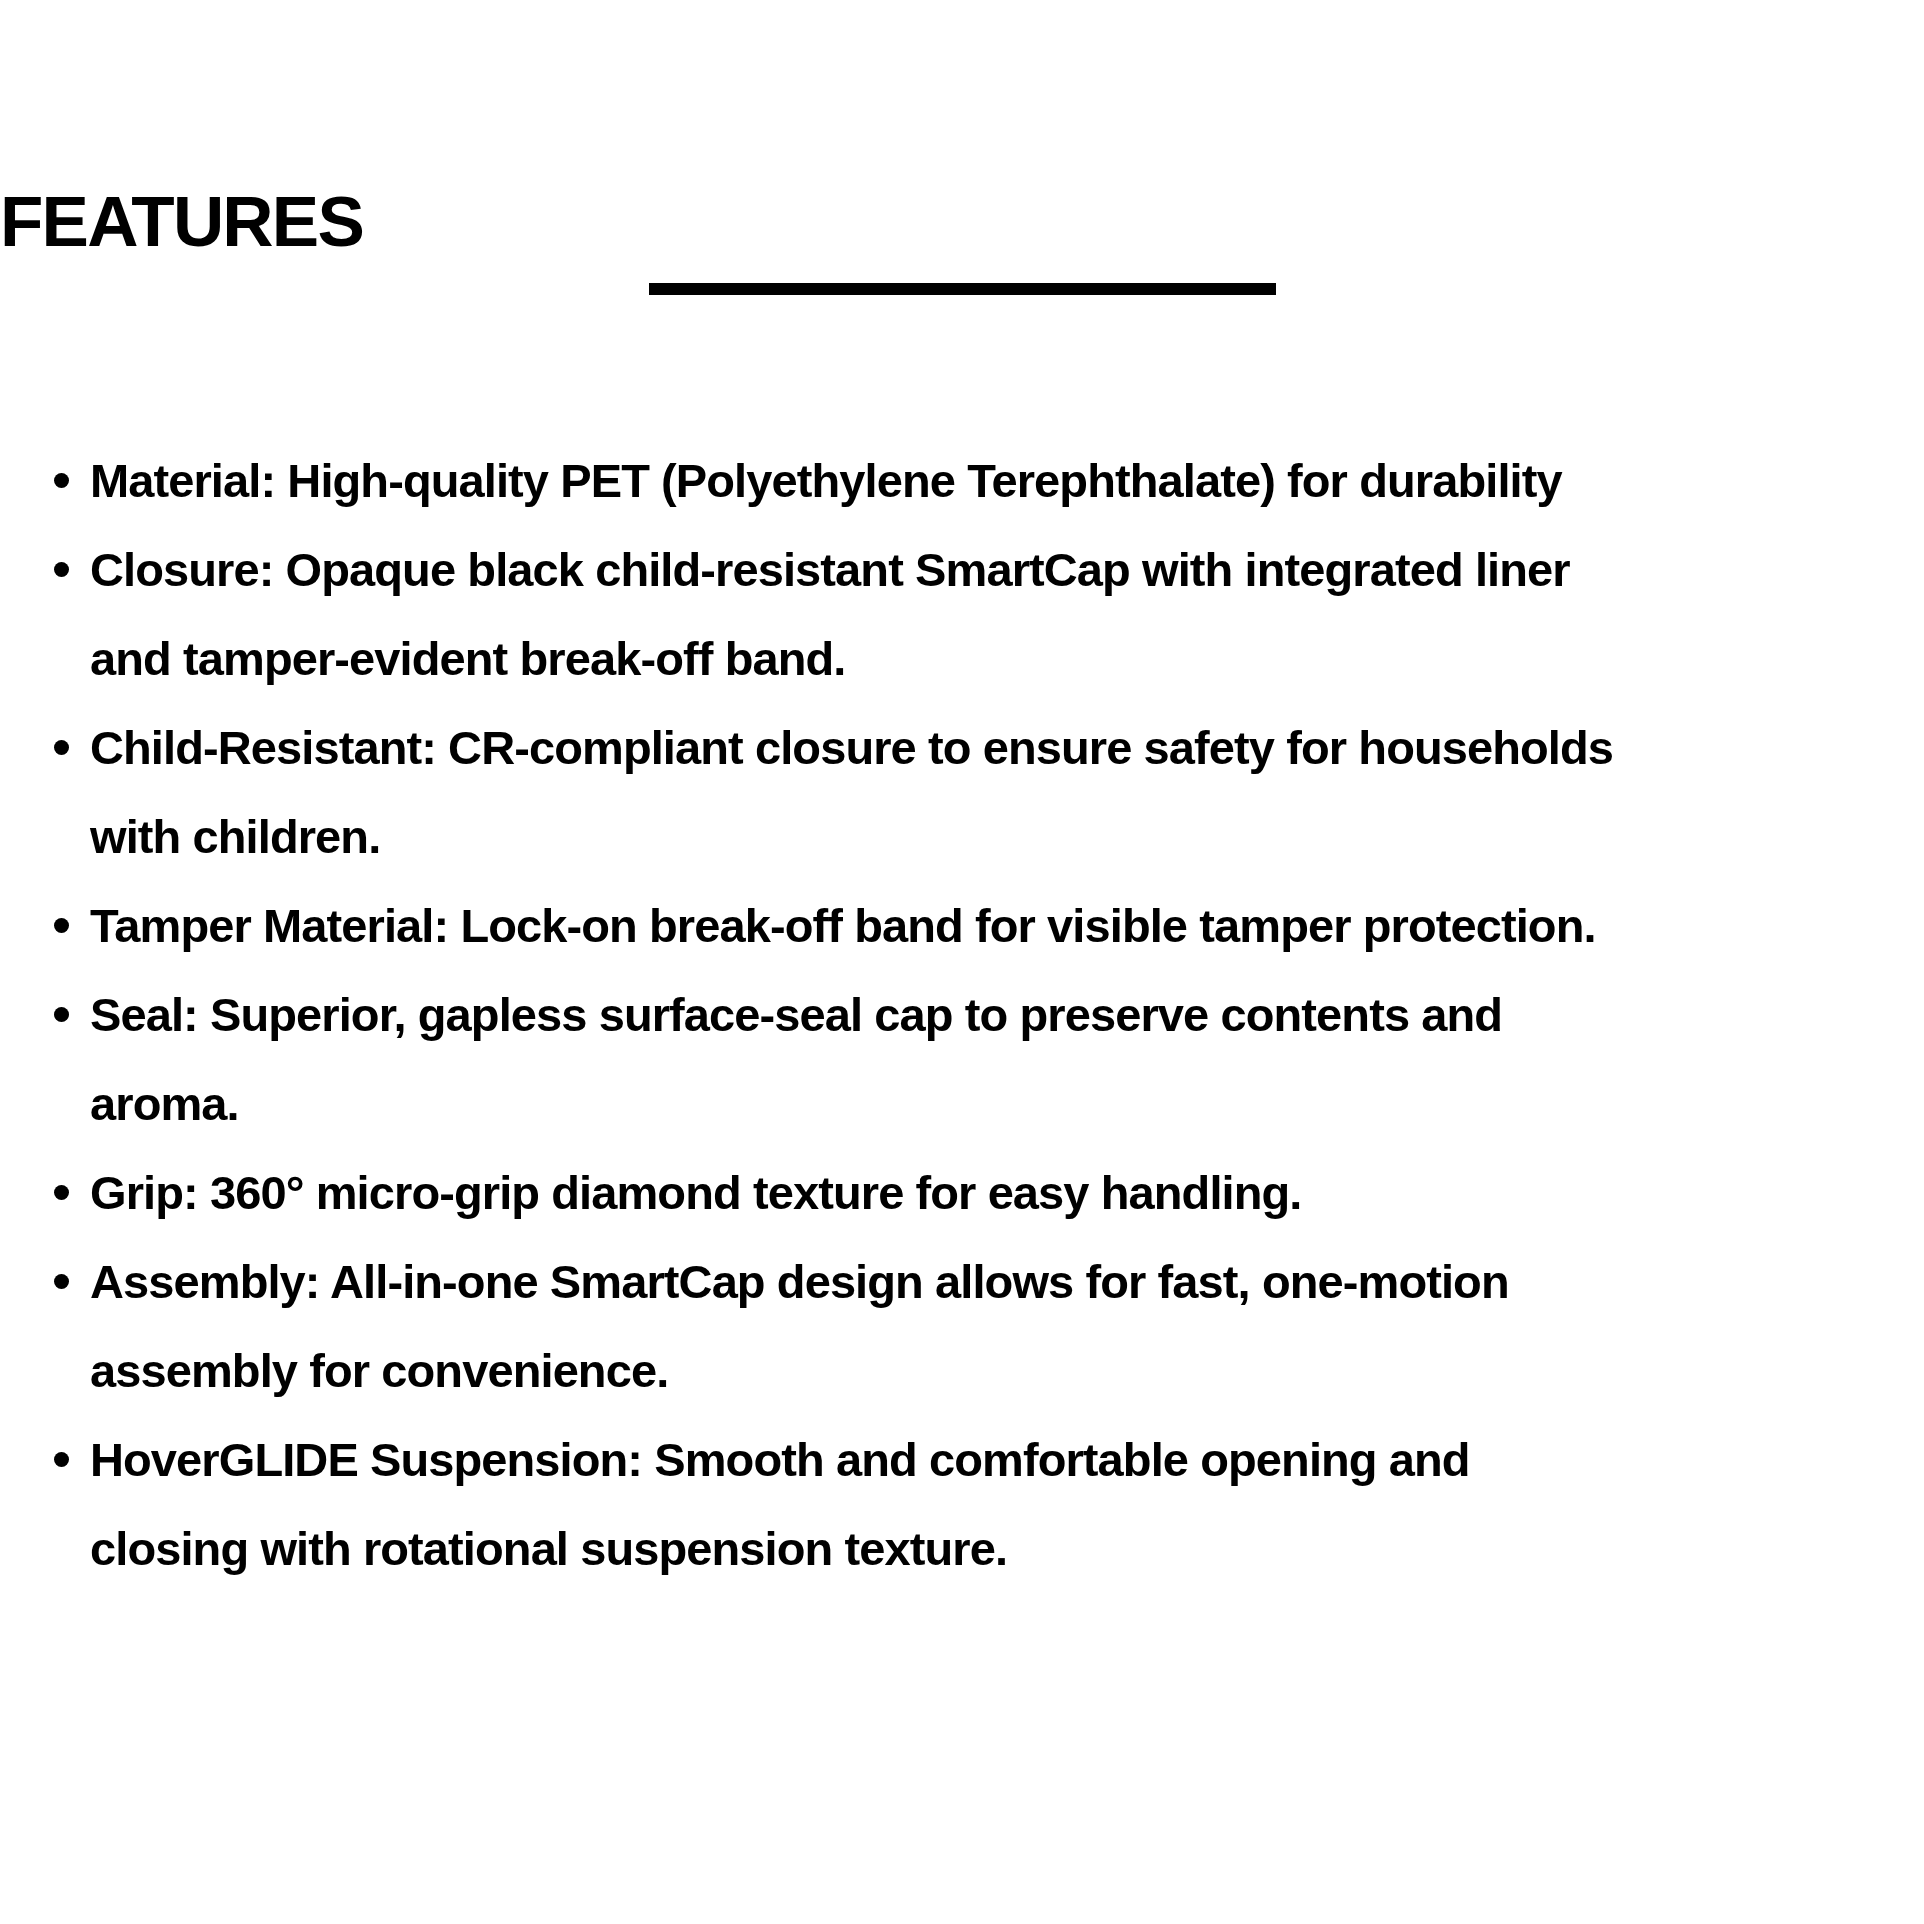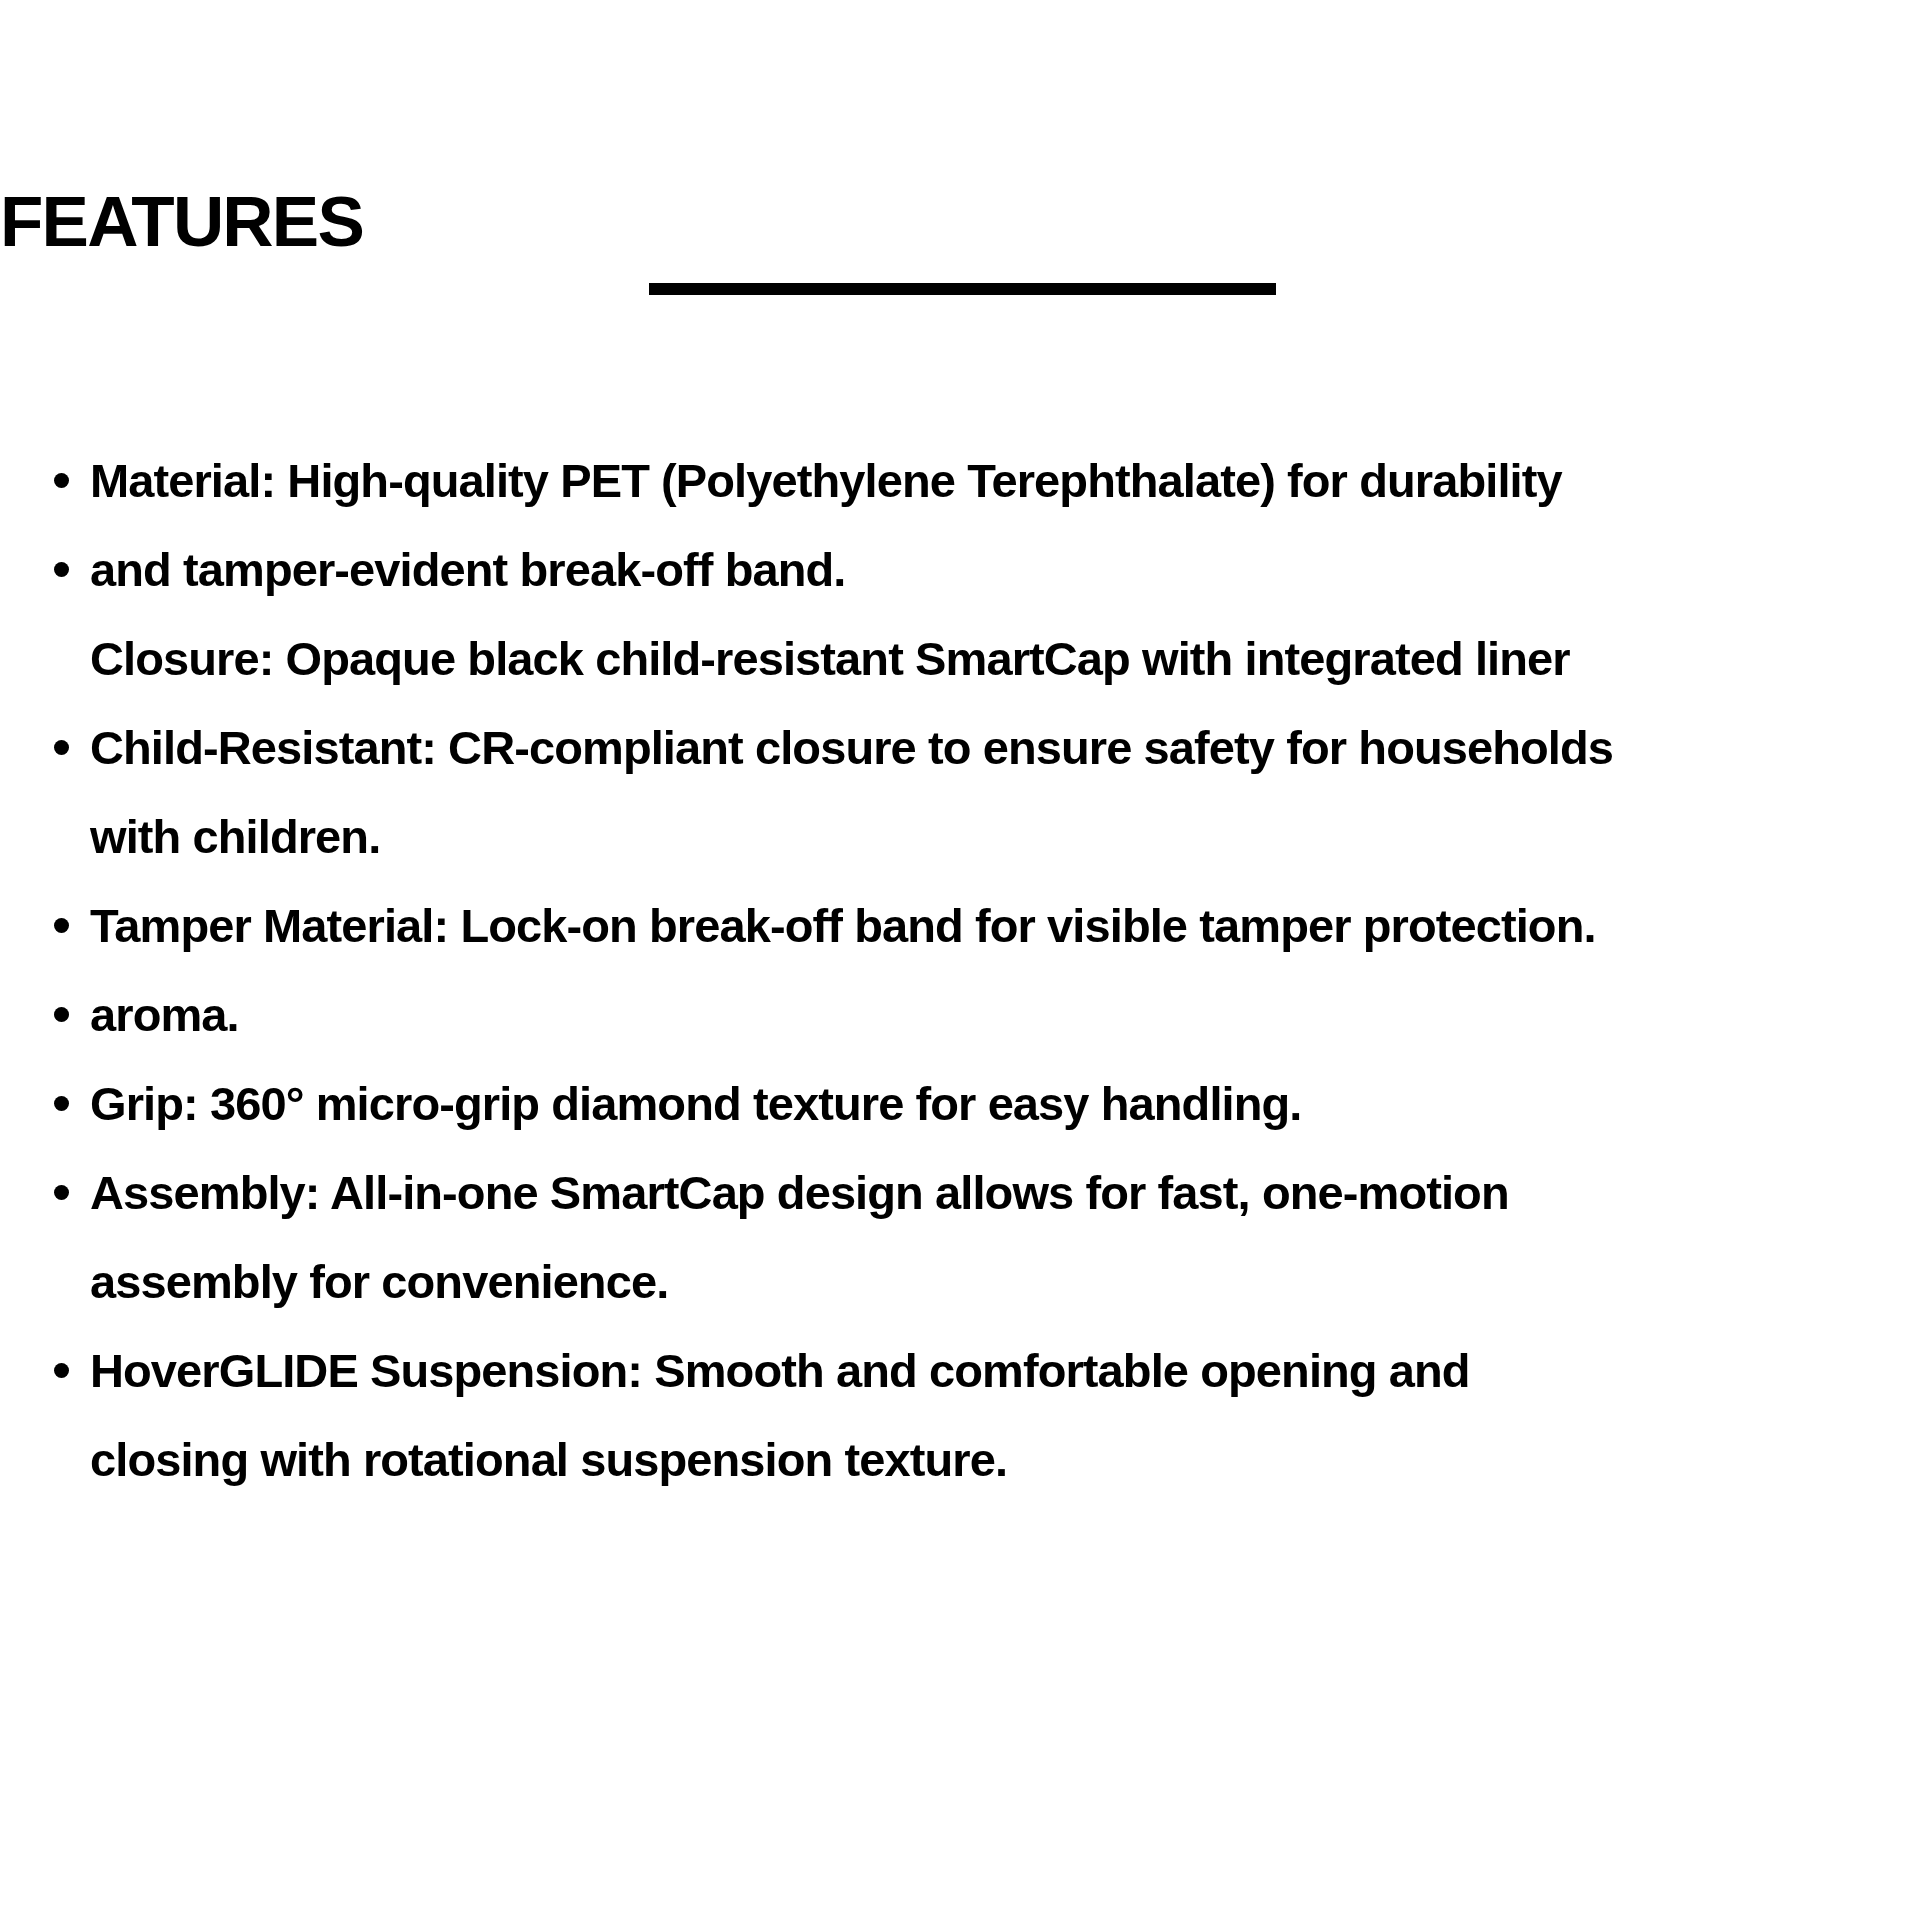--- a/index.html
+++ b/index.html
@@ -63,34 +63,35 @@
 <main>
   <h1 class="page-title">FEATURES</h1>
   <div class="title-underline"></div>
   <ul class="features-list" id="features-list">
       <li>
         <span class="bullet-dot"></span>
         <div class="feature-line">Material: High-quality PET (Polyethylene Terephthalate) for durability</div>
       </li>
       <li>
         <span class="bullet-dot"></span>
+        <div class="feature-line">Closure: Opaque black child-resistant SmartCap with integrated liner</div>
         <div class="feature-line">and tamper-evident break-off band.</div>
-        <div class="feature-line">Closure: Opaque black child-resistant SmartCap with integrated liner</div>
       </li>
       <li>
         <span class="bullet-dot"></span>
         <div class="feature-line">Child-Resistant: CR-compliant closure to ensure safety for households</div>
         <div class="feature-line">with children.</div>
       </li>
       <li>
         <span class="bullet-dot"></span>
         <div class="feature-line">Tamper Material: Lock-on break-off band for visible tamper protection.</div>
       </li>
       <li>
         <span class="bullet-dot"></span>
+        <div class="feature-line">Seal: Superior, gapless surface-seal cap to preserve contents and</div>
         <div class="feature-line">aroma.</div>
       </li>
       <li>
         <span class="bullet-dot"></span>
         <div class="feature-line">Grip: 360° micro-grip diamond texture for easy handling.</div>
       </li>
       <li>
         <span class="bullet-dot"></span>
         <div class="feature-line">Assembly: All-in-one SmartCap design allows for fast, one-motion</div>
         <div class="feature-line">assembly for convenience.</div>

